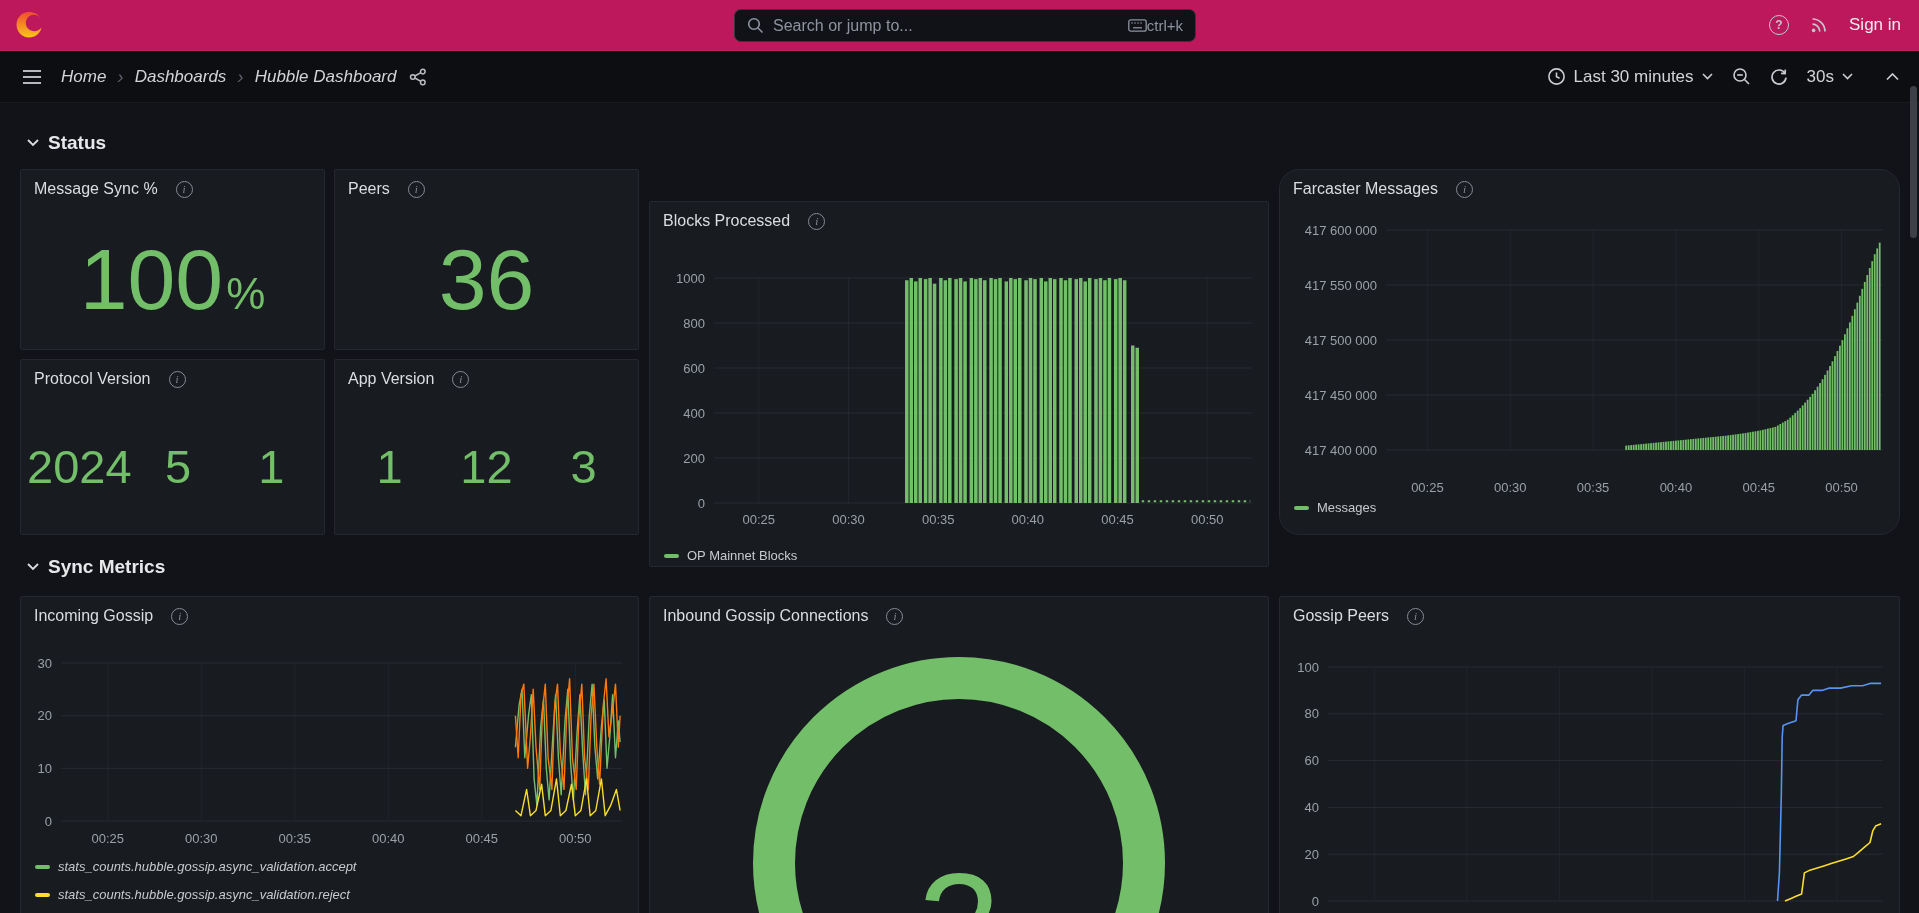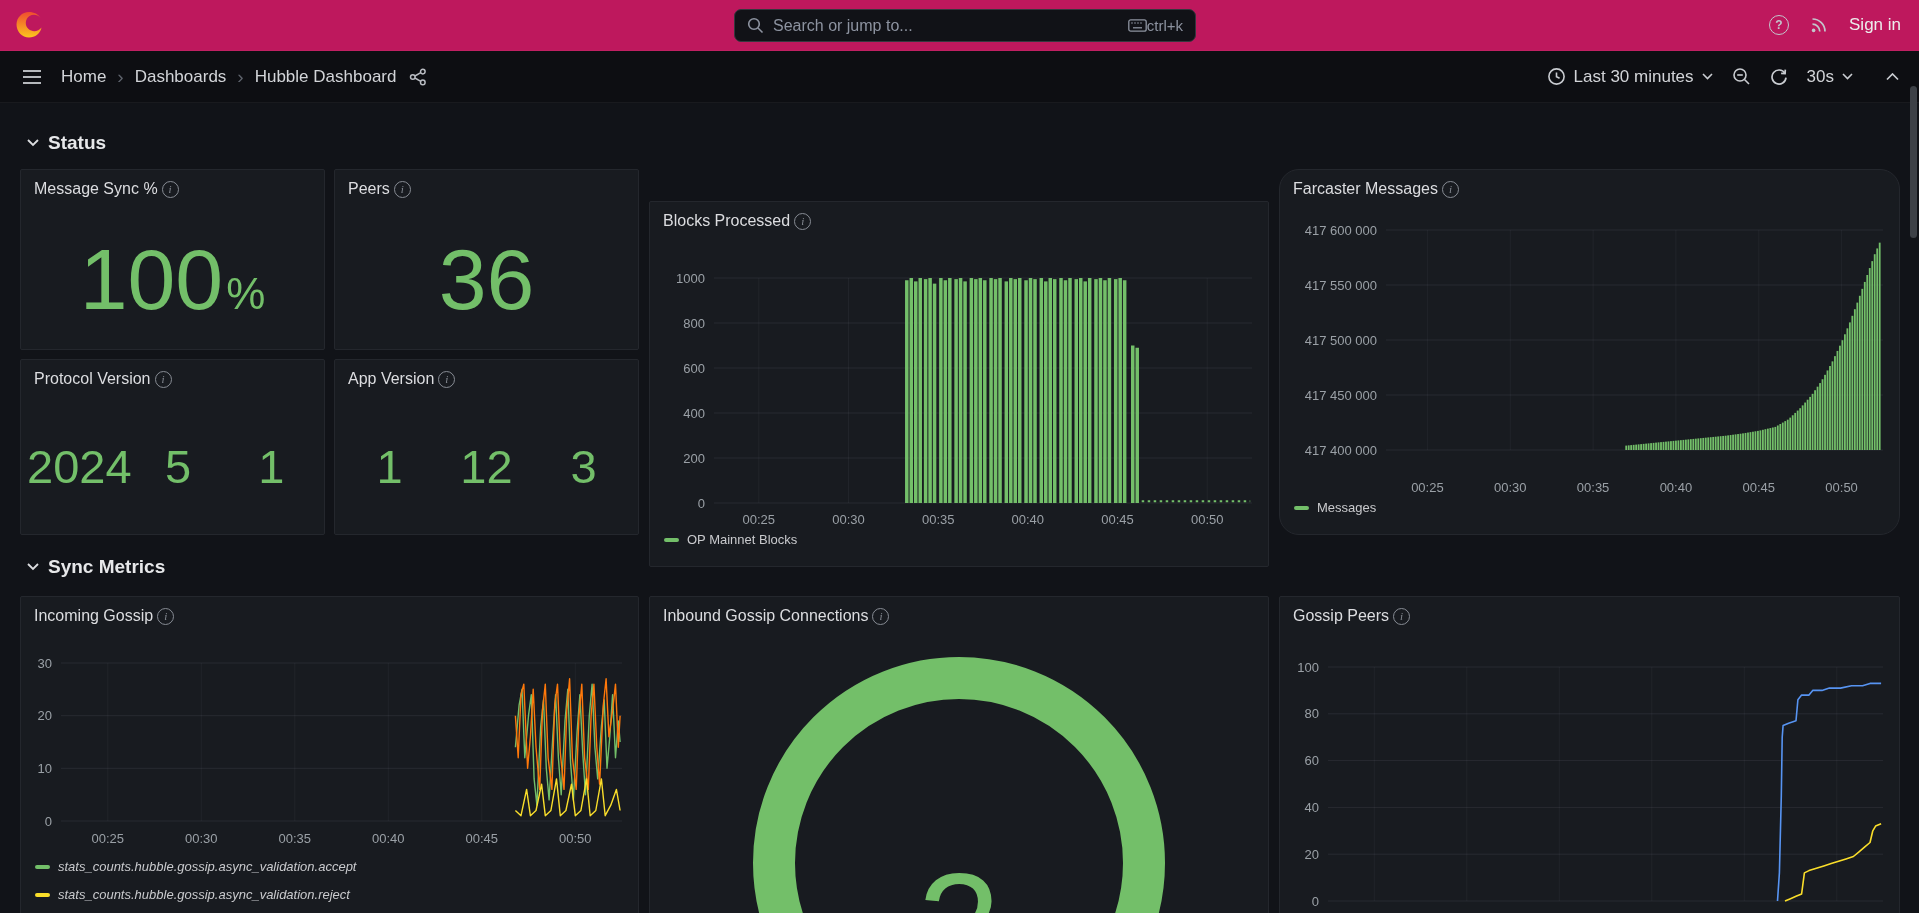--- a/index.html
+++ b/index.html
@@ -17,33 +17,33 @@
   .shortcut { display:flex; align-items:center; gap:0; font-size:15px; color:#8d93a0; }
   .nav-right { margin-left:auto; display:flex; align-items:center; gap:21px; margin-right:18px;
     font-size:17px; color:#eceded; }
   .help-circle { width:20px; height:20px; border:1.7px solid #c3c6cc; color:#c3c6cc; border-radius:50%;
     display:flex; align-items:center; justify-content:center; font-size:12px; font-weight:700; }
 
   
   .toolbar { position:absolute; top:51px; left:0; width:100%; height:52px; background:#0d0e12;
     border-bottom:1px solid rgba(255,255,255,0.05); display:flex; align-items:center; z-index:5; }
   .hamburger { margin-left:22px; display:flex; }
-  .crumbs { display:flex; align-items:flex-start; gap:11px; margin-left:19px; font-size:17px; color:#d2d4d8; }
+  .crumbs { display:flex; align-items:flex-start; gap:11px; margin-left:19px; font-size:17px; color:#d2d4d8;font-style:italic; }
   .crumb-sep { color:#5e636c; font-size:19px; line-height:1; }
   .share-btn { margin-left:13px; display:flex; }
   .tb-right { margin-left:auto; display:flex; align-items:center; gap:19px; margin-right:20px;
     font-size:17px; color:#d2d4d8; }
   .tb-btn { display:flex; align-items:center; gap:8px; }
   .collapse-btn { margin-left:14px; display:flex; }
 
   
   .section-header { position:absolute; display:flex; align-items:center; gap:9px;
     font-size:19px; font-weight:600; color:#e7e8ea; }
   .panel { position:absolute; background:#181b20; border:1px solid #24272d; border-radius:2px; }
-  .panel-header { height:38px; display:flex; align-items:center; gap:4px; padding:0 13px; }
+  .panel-header { height:38px; display:flex; align-items:center; gap:18px; padding:0 13px; }
   .panel-title { font-size:16px; font-weight:500; color:#dcdde0; white-space:nowrap; }
   .info-icon { width:17px; height:17px; flex:0 0 17px; border:1.5px solid #878c94; color:#878c94;
     border-radius:50%; font-size:11px; display:flex; align-items:center; justify-content:center;
     font-style:italic; font-family:"Liberation Serif", serif; }
   .panel-body { position:absolute; top:38px; left:0; right:0; bottom:0; overflow:hidden; }
 
   .stat-center { display:flex; align-items:center; justify-content:center; height:100%; }
   .stat-green { color:#73bf69; }
   .big-number { font-size:86px; font-weight:500; line-height:1; }
   .big-unit { font-size:44px; font-weight:500; margin-left:3px; }
@@ -290,21 +290,21 @@
         <text x="55" y="132.5" text-anchor="end">600</text>
         <text x="55" y="87.5" text-anchor="end">800</text>
         <text x="55" y="42.5" text-anchor="end">1000</text>
         <text x="108.8" y="284" text-anchor="middle">00:25</text>
         <text x="198.5" y="284" text-anchor="middle">00:30</text>
         <text x="288.2" y="284" text-anchor="middle">00:35</text>
         <text x="377.8" y="284" text-anchor="middle">00:40</text>
         <text x="467.5" y="284" text-anchor="middle">00:45</text>
         <text x="557.2" y="284" text-anchor="middle">00:50</text>
       </svg>
-    <div class="legend" style="top:292px;">
+    <div class="legend" style="top:308px;">
       <div class="legend-row">
         <span class="swatch" style="background: rgb(115, 191, 105);"></span>
         <span>OP Mainnet Blocks</span>
       </div>
     </div>
   </div>
 </div>
 
 <div class="panel" style="left:1279px; top:169px; width:621px; height:366px;border-radius:20px;">
   <div class="panel-header">

